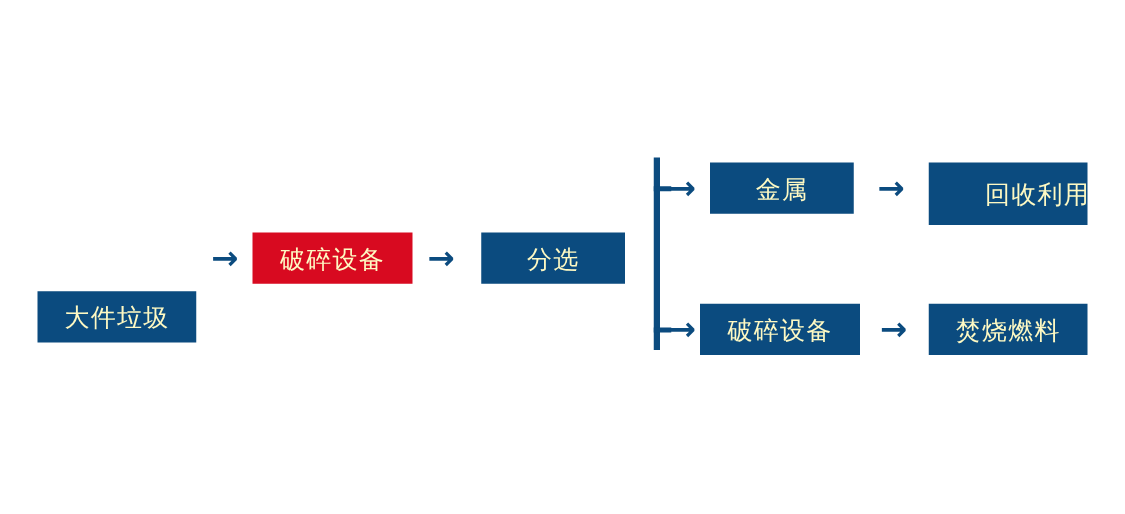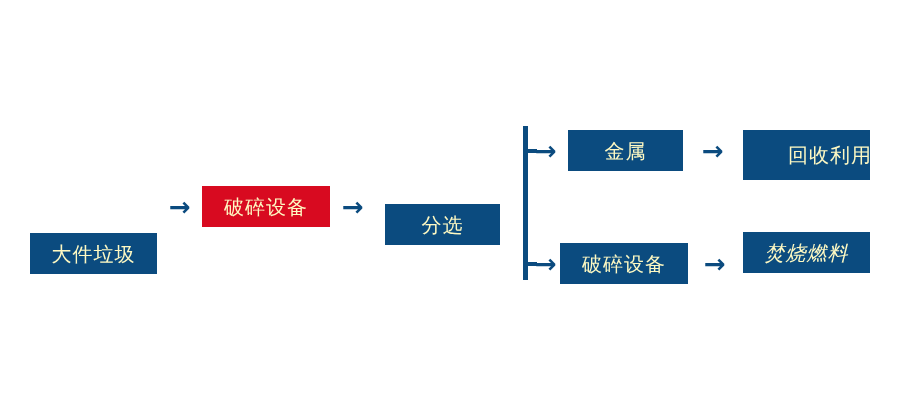--- a/index.html
+++ b/index.html
@@ -69,21 +69,21 @@
   </div>
 
   <div class="node red" style="left: 202px; top: 186px; width: 128px; height: 41px; background: rgb(216, 10, 32);">
     <span>破碎设备</span>
   </div>
 
   <div class="arrow" style="left: 335px; top: 192px; width: 36px; height: 30px;">
     <span>→</span>
   </div>
 
-  <div class="node blue" style="left: 385px; top: 186px; width: 115px; height: 41px; background: rgb(11, 75, 127); margin-top: 18px;">
+  <div class="node blue" style="left: 385px; top: 186px; width: 115px; height: 41px; background: rgb(11, 75, 127);">
     <span>分选</span>
   </div>
 
   <div class="bracket-spine" style="left: 523px; top: 126px; width: 5px; height: 154px;"></div>
   <div class="bracket-stub" style="left: 523px; top: 149px; width: 14px; height: 4px;"></div>
   <div class="bracket-stub" style="left: 523px; top: 262px; width: 14px; height: 4px;"></div>
 
   <div class="arrow" style="left: 528px; top: 136px; width: 36px; height: 30px;">
     <span>→</span>
   </div>
@@ -105,17 +105,17 @@
   </div>
 
   <div class="node blue" style="left: 560px; top: 243px; width: 128px; height: 41px; background: rgb(11, 75, 127);">
     <span>破碎设备</span>
   </div>
 
   <div class="arrow" style="left: 697px; top: 249px; width: 36px; height: 30px;">
     <span>→</span>
   </div>
 
-  <div class="node blue" style="left: 743px; top: 232px; width: 127px; height: 41px; background: rgb(11, 75, 127); font-style: italic;">
+  <div class="node blue" style="left: 743px; top: 243px; width: 127px; height: 41px; background: rgb(11, 75, 127);">
     <span>焚烧燃料</span>
   </div>
 
 </div>
 
 </body></html>

